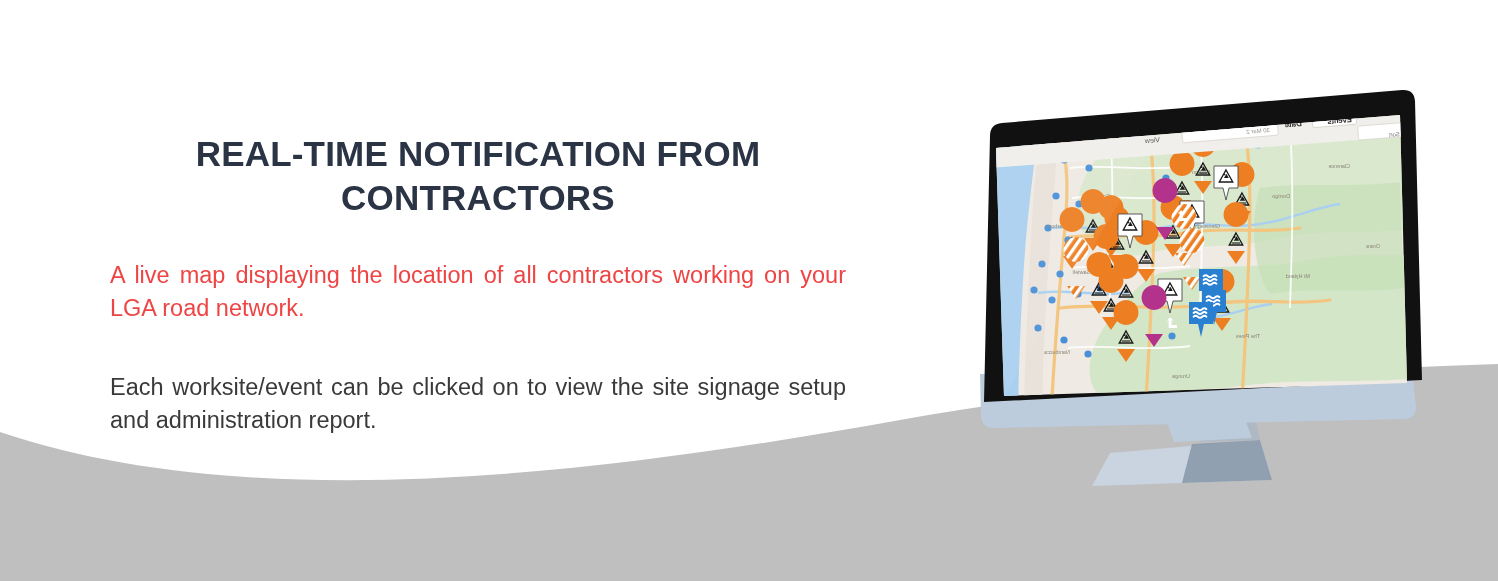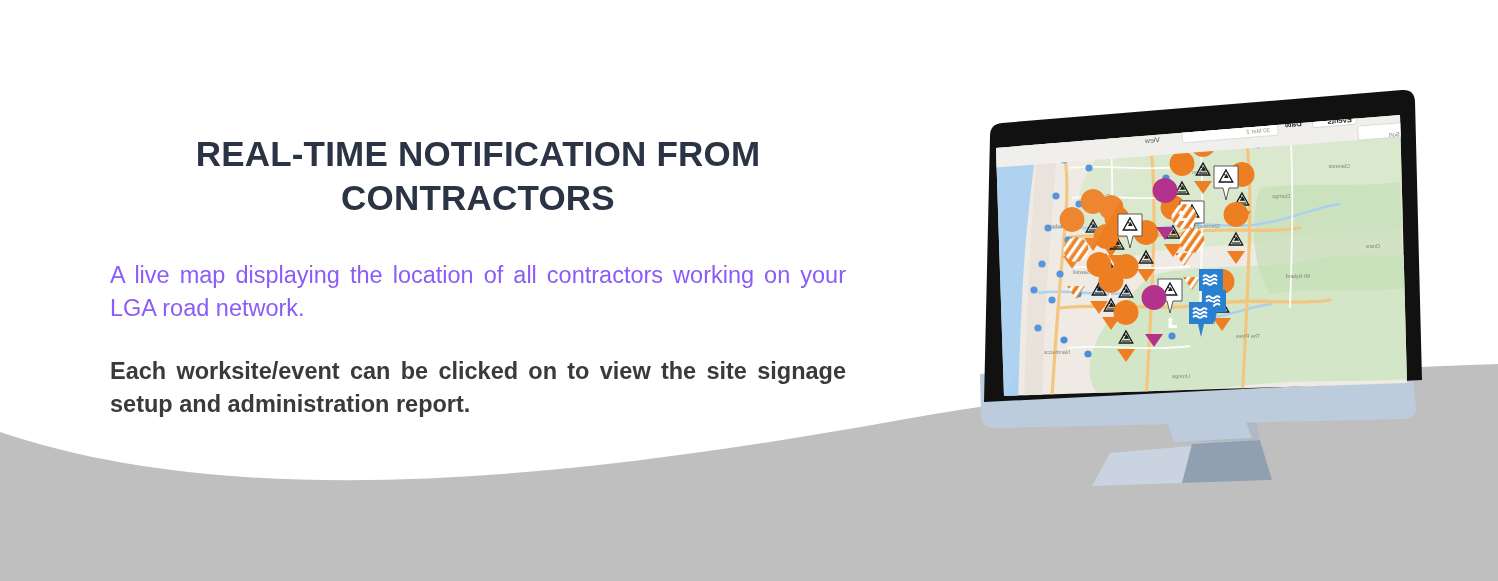--- a/index.html
+++ b/index.html
@@ -49,21 +49,21 @@
   .para {
     font-size: 23.5px;
     line-height: 1.42;
     color: #3a3a3a;
     text-align: justify;
     text-align-last: left;
     font-weight: 400;
   }
 
   .para.p1 { margin-top: 38px; }
-  .para.p2 { margin-top: 29px; font-weight: bold; }
+  .para.p2 { margin-top: 45px; }
 
   
   .monitor {
     position: absolute;
     left: 960px;
     top: 78px;
     width: 470px;
     height: 430px;
   }
   .monitor svg { display: block; overflow: visible; }
@@ -75,21 +75,21 @@
 
 <div id="slide" style="background: rgb(255, 255, 255);">
 
   <svg class="wave-layer" viewBox="0 0 1498 581" preserveAspectRatio="none">
     <path id="wave-path" d="M0,432 C260,520 620,470 900,420 C1120,381 1320,370 1498,364 L1498,581 L0,581 Z" fill="#bfbfbf"></path>
   </svg>
 
   <div class="text-col">
     <h1 class="headline" style="color: rgb(43, 52, 69);">REAL-TIME NOTIFICATION FROM CONTRACTORS</h1>
 
-    <p class="para p1" style="color: #8b5cf6;">A live map displaying the location of all contractors working on your LGA road network.</p>
+    <p class="para p1" style="color: #ef4444;">A live map displaying the location of all contractors working on your LGA road network.</p>
 
     <p class="para p2" style="color: rgb(58, 58, 58);">Each worksite/event can be clicked on to view the site signage setup and administration report.</p>
   </div>
 
   <div class="monitor">
     <svg width="470" height="430" viewBox="0 0 470 430">
 
       <defs>
 
         <clipPath id="screenClip">

